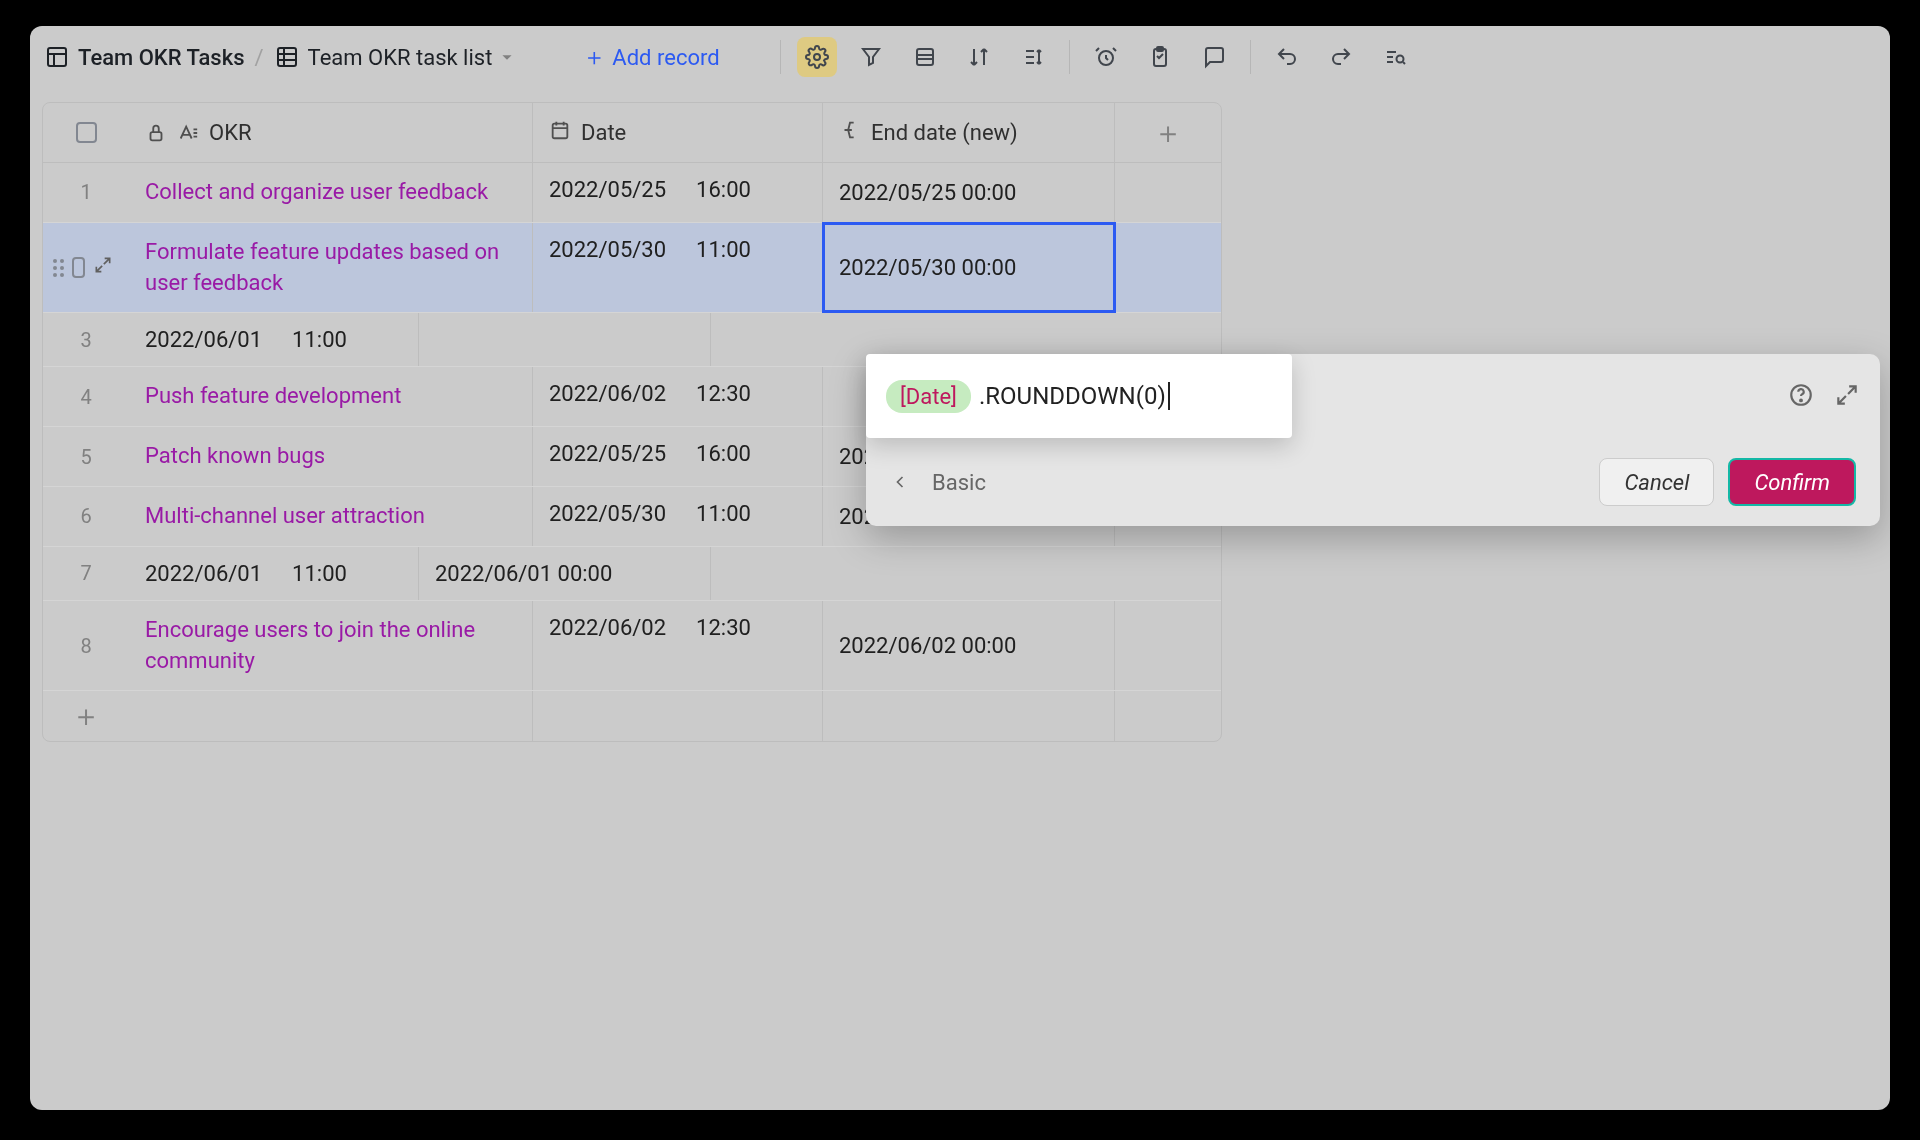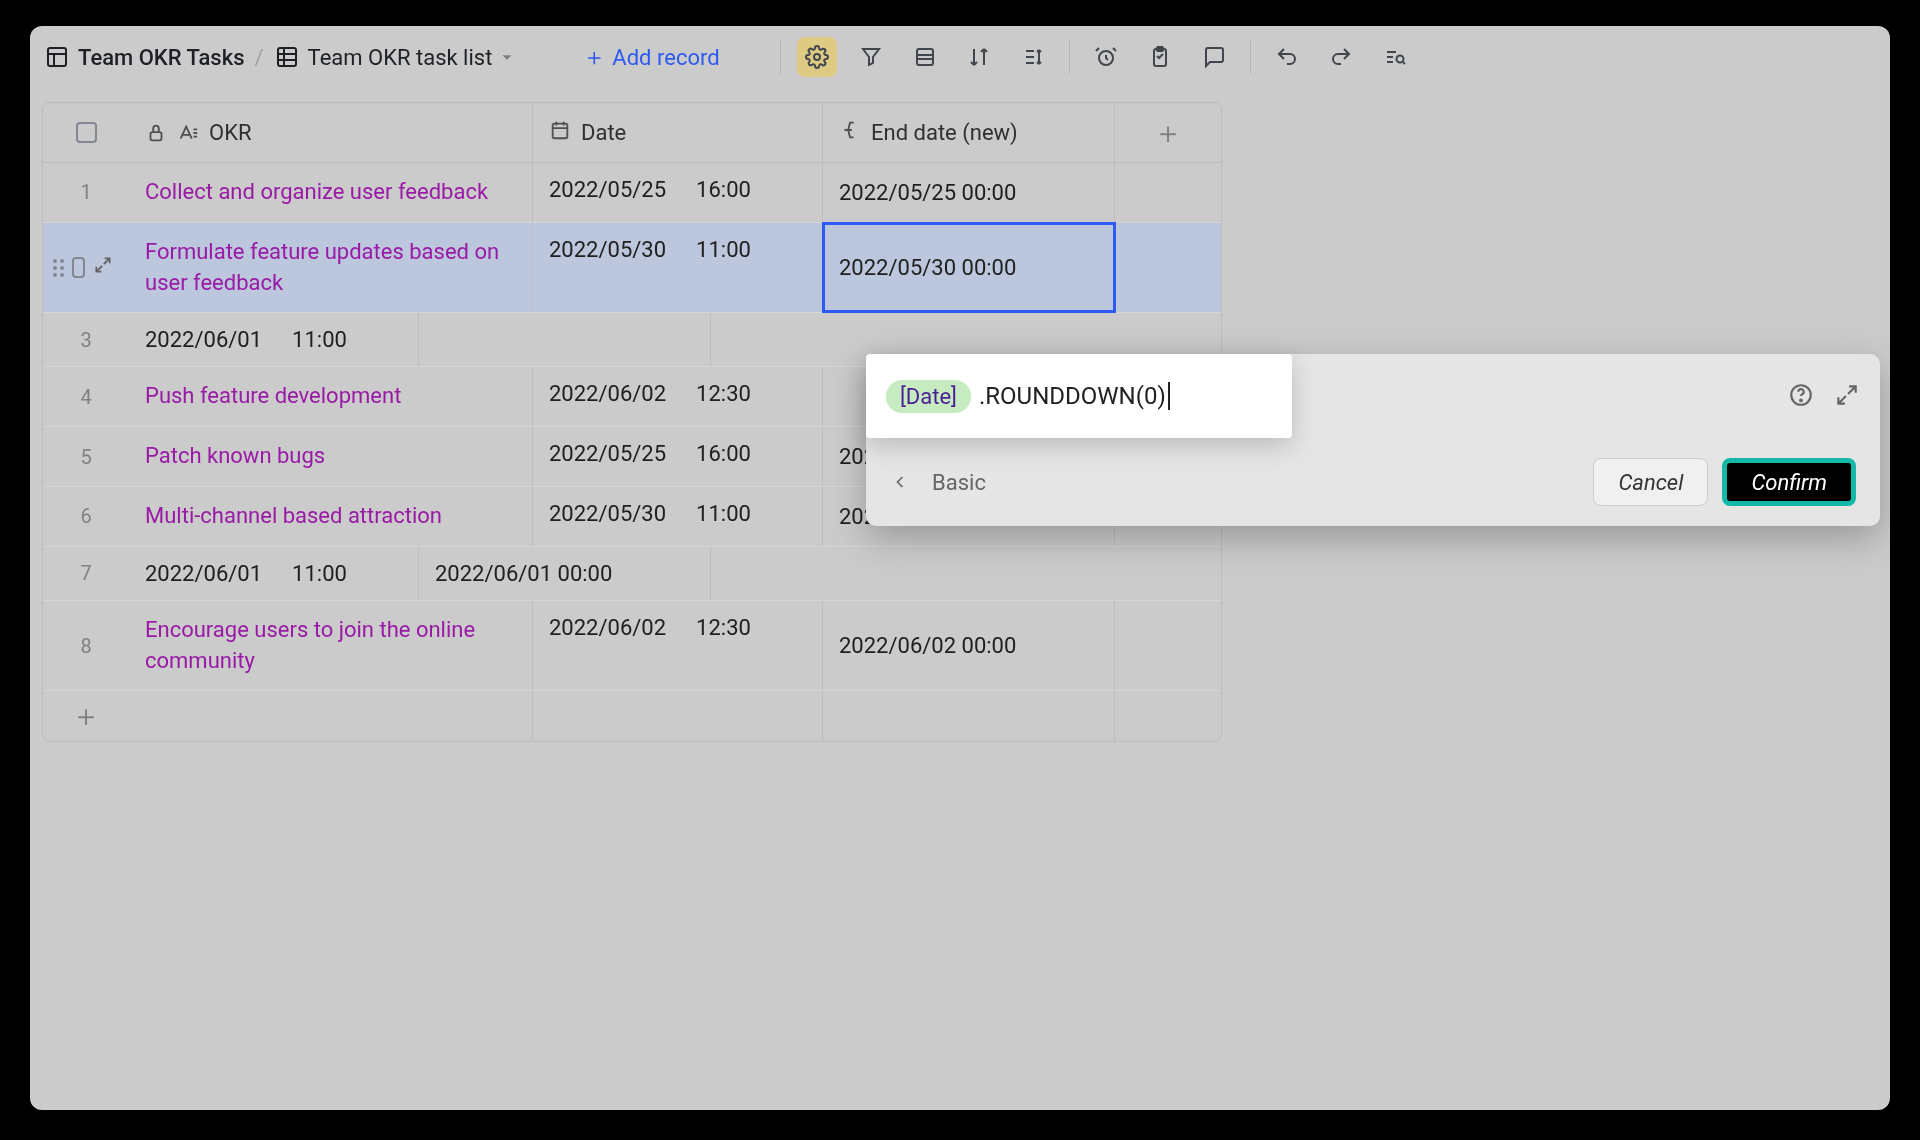--- a/index.html
+++ b/index.html
@@ -78,41 +78,41 @@
     position:absolute; left:836px; top:328px; width:1014px;
     background:#e5e5e5; border-radius:10px; box-shadow:0 12px 36px rgba(0,0,0,0.25);
     overflow:visible; z-index:20;
   }
   .formula-input-area {
     position:absolute; left:0; top:0; width:426px; height:84px;
     background:#fff; border-radius:4px; box-shadow:0 8px 24px rgba(0,0,0,0.18);
     display:flex; align-items:center; padding:0 20px; font-size:24px; z-index:2;
   }
   .chip {
-    background:#c6ebc0; color:#4c1d95; border-radius:16px; padding:4px 14px; font-size:22px; margin-right:8px;
+    background:#c6ebc0; color:#be185d; border-radius:16px; padding:4px 14px; font-size:22px; margin-right:8px;
   }
   .formula-text { color:#222; }
   .cursor-bar { width:2px; height:28px; background:#222; margin-left:2px; animation:blink 1s steps(1) infinite; }
   @keyframes blink { 50% { opacity:0; } }
   .formula-top-right {
     position:absolute; right:20px; top:28px; display:flex; gap:20px; align-items:center; color:#666;
   }
   .formula-top-right svg { width:26px; height:26px; }
   .formula-body {
     padding-top:104px; padding-bottom:20px; padding-left:24px; padding-right:24px;
     display:flex; align-items:center; justify-content:space-between;
   }
   .basic-link { display:flex; align-items:center; gap:22px; color:#666; font-size:22px; cursor:pointer; }
   .basic-link svg { width:20px; height:20px; }
   .btns { display:flex; gap:14px; }
   .btn {
     height:48px; padding:0 24px; border-radius:8px; font-size:22px; display:inline-flex; align-items:center; justify-content:center; cursor:pointer;font-style:italic;
   }
   .btn-cancel { background:#f0f0f0; border:1px solid #ccc; color:#333; }
-  .btn-confirm { background:#000000; color:#fff; border:5px solid #14b8a6; }
+  .btn-confirm { background:#be185d; color:#fff; border:2px solid #14b8a6; }
 
   
   .row-hidden-end .col-end { color:transparent; }
 
 </style>
 </head>
 <body>
 
 <div class="outer">
   <div class="window">
@@ -387,21 +387,21 @@
               <span class="end-text">2022/05/25 00:00</span>
             </div>
           <div class="cell col-add"></div>
         </div>
 
         <div class="data-row">
           <div class="cell col-idx">
               <span>6</span>
             </div>
           <div class="cell col-okr">
-              <span class="okr-text">Multi-channel based attraction</span>
+              <span class="okr-text">Multi-channel user attraction</span>
             </div>
           <div class="cell col-date">
               <span class="date-text">
                 <span>2022/05/30</span>
                 <span>11:00</span>
               </span>
             </div>
           <div class="cell col-end">
               <span class="end-text">2022/05/30 00:00</span>
             </div>

